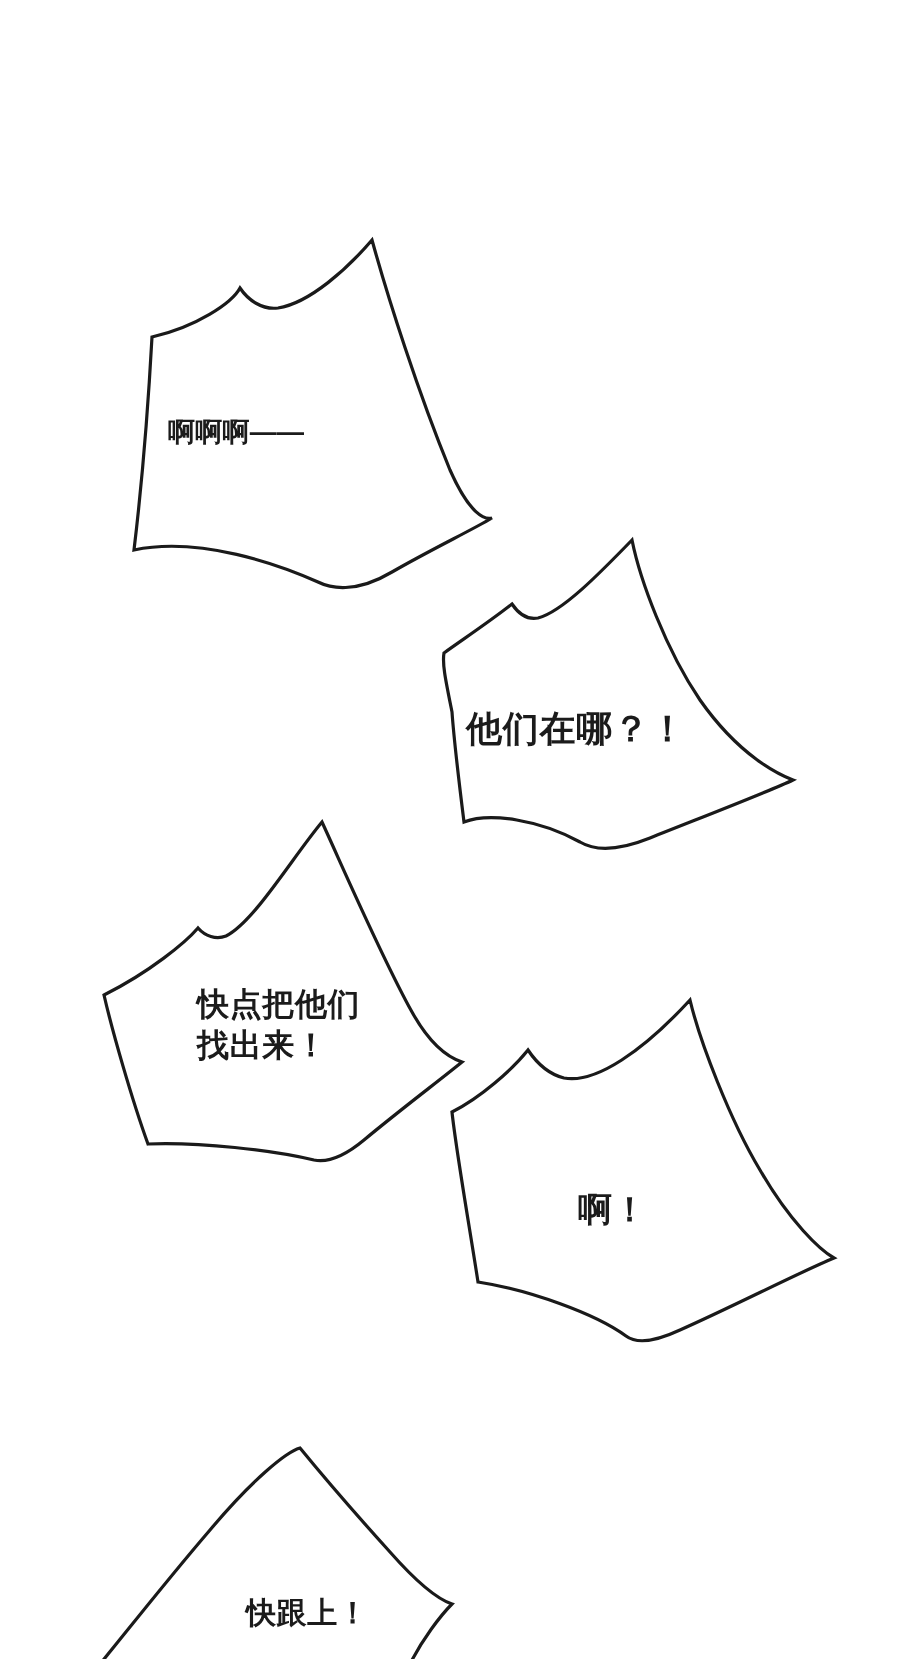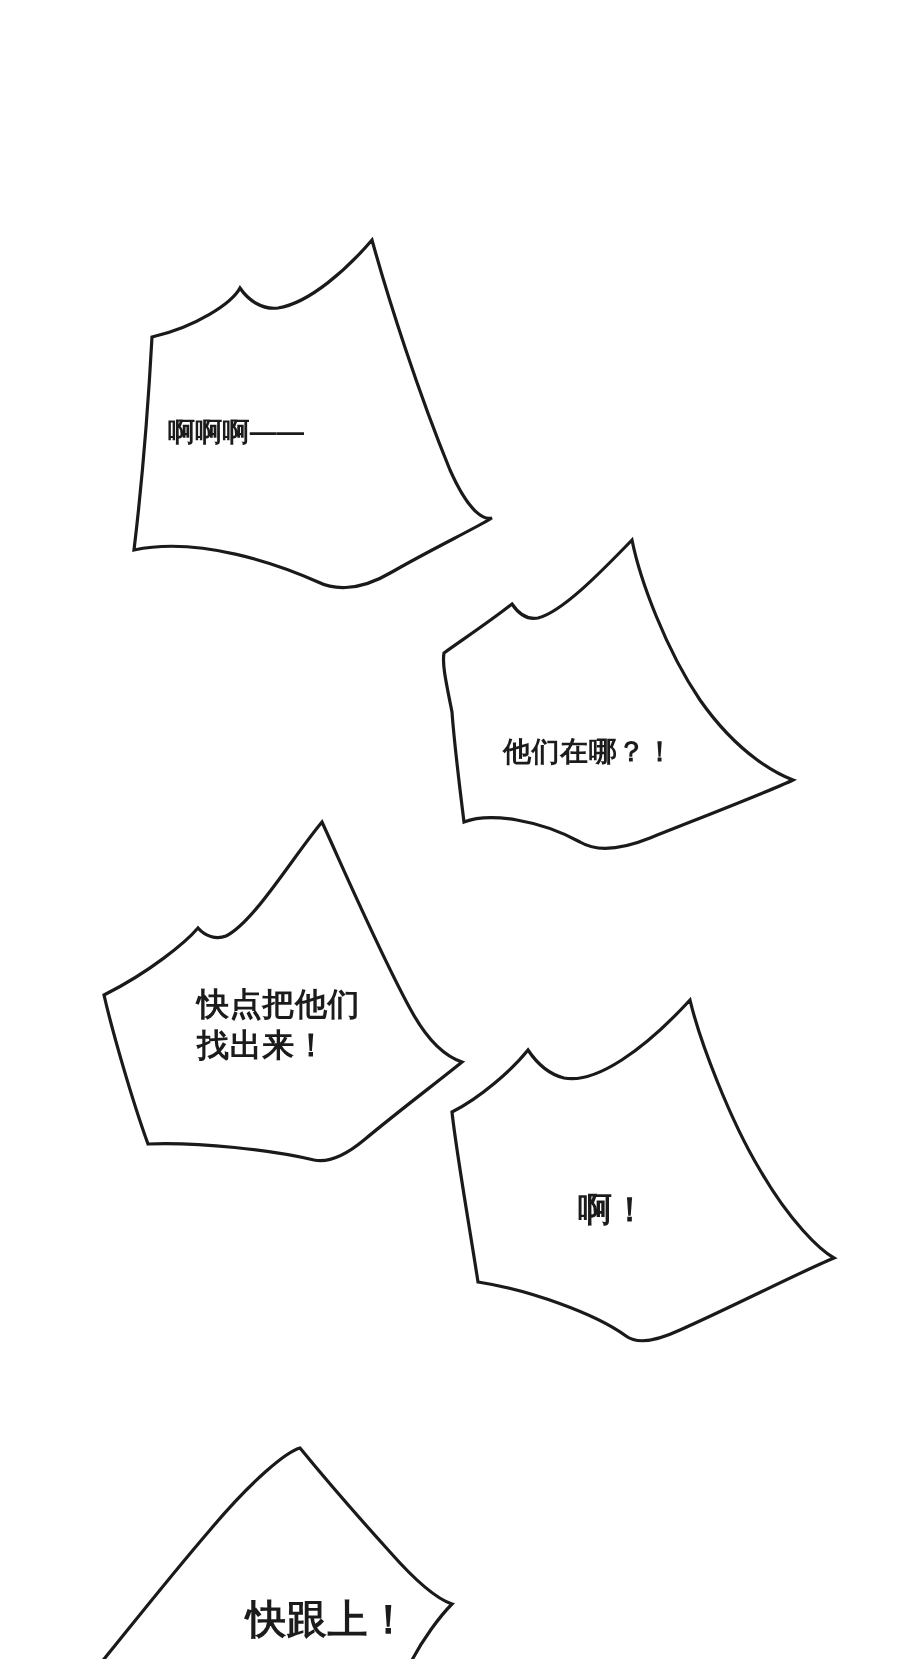--- a/index.html
+++ b/index.html
@@ -42,39 +42,38 @@
     line-height: 1.28;
   }
   #txt-1 {
     left: 168px;
     top: 415px;
     font-size: 27px;
     letter-spacing: 0.01em;
   }
   #txt-2 {
     left: 466px;
-    top: 734px;
-    font-size: 28px;
-    margin-left: 37px;
+    top: 706px;
+    font-size: 36px;
   }
   #txt-3 {
     left: 185px;
     top: 984px;
     font-size: 32px;
     margin-left: 12px;
   }
   #txt-4 {
     left: 578px;
     top: 1188px;
     font-size: 34px;
   }
   #txt-5 {
     left: 246px;
     top: 1594px;
-    font-size: 40px;
+    font-size: 30px;
   }
 </style>
 </head>
 <body>
 
 <div class="page">
 
   <svg class="comic-svg" viewBox="0 0 900 1659" xmlns="http://www.w3.org/2000/svg">
 
     <path class="bubble-shape" d="M 152 337

